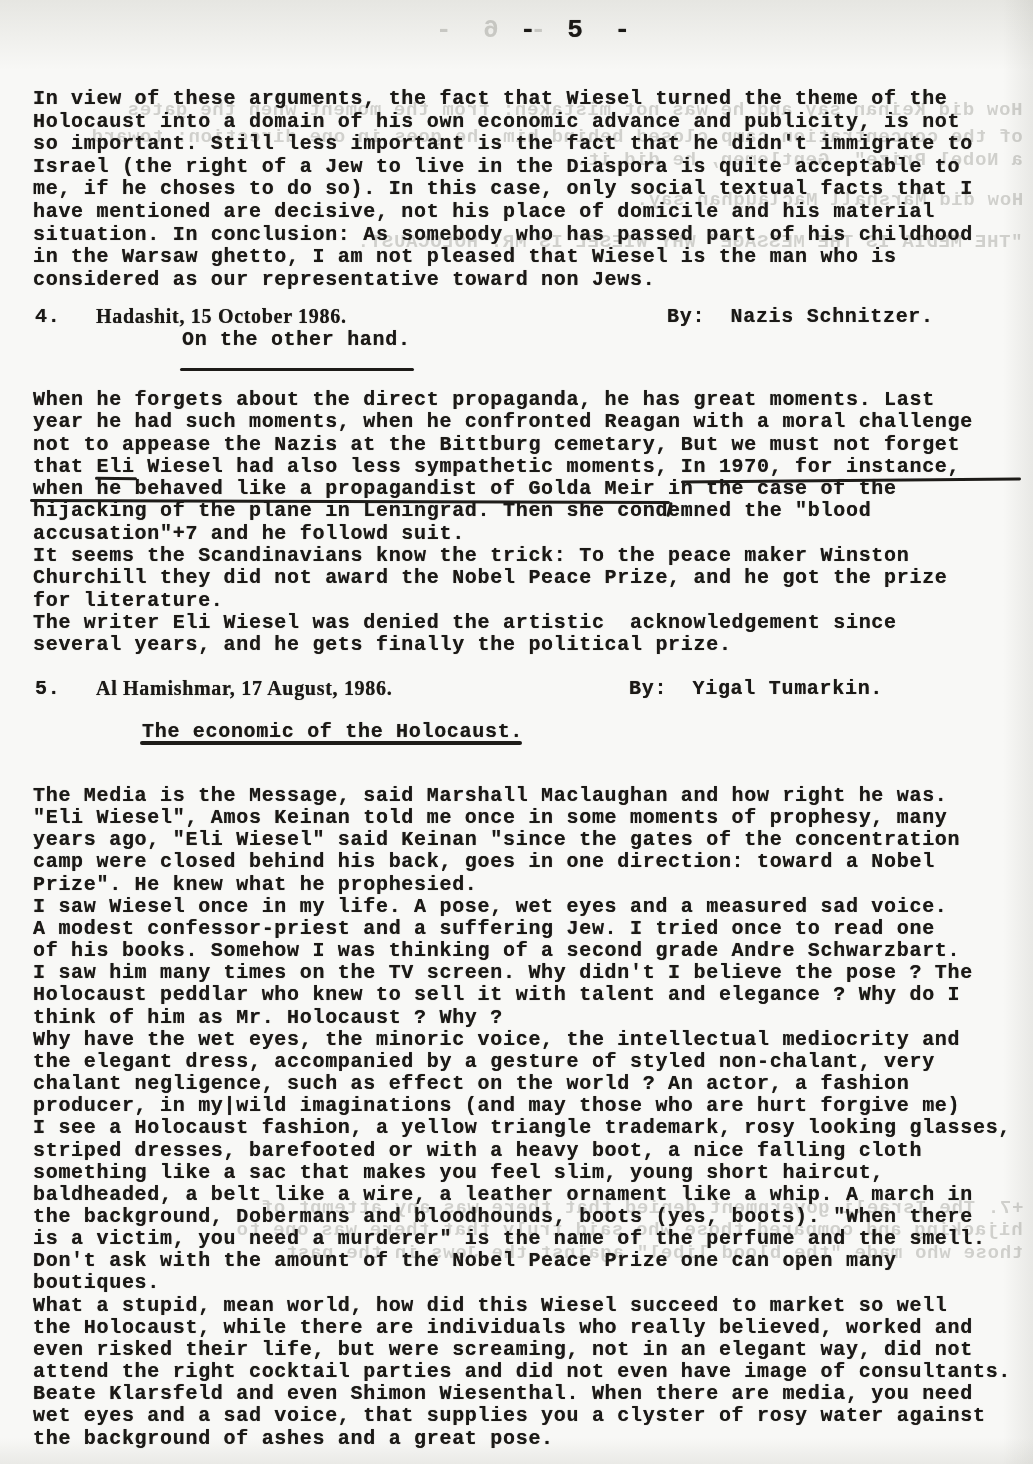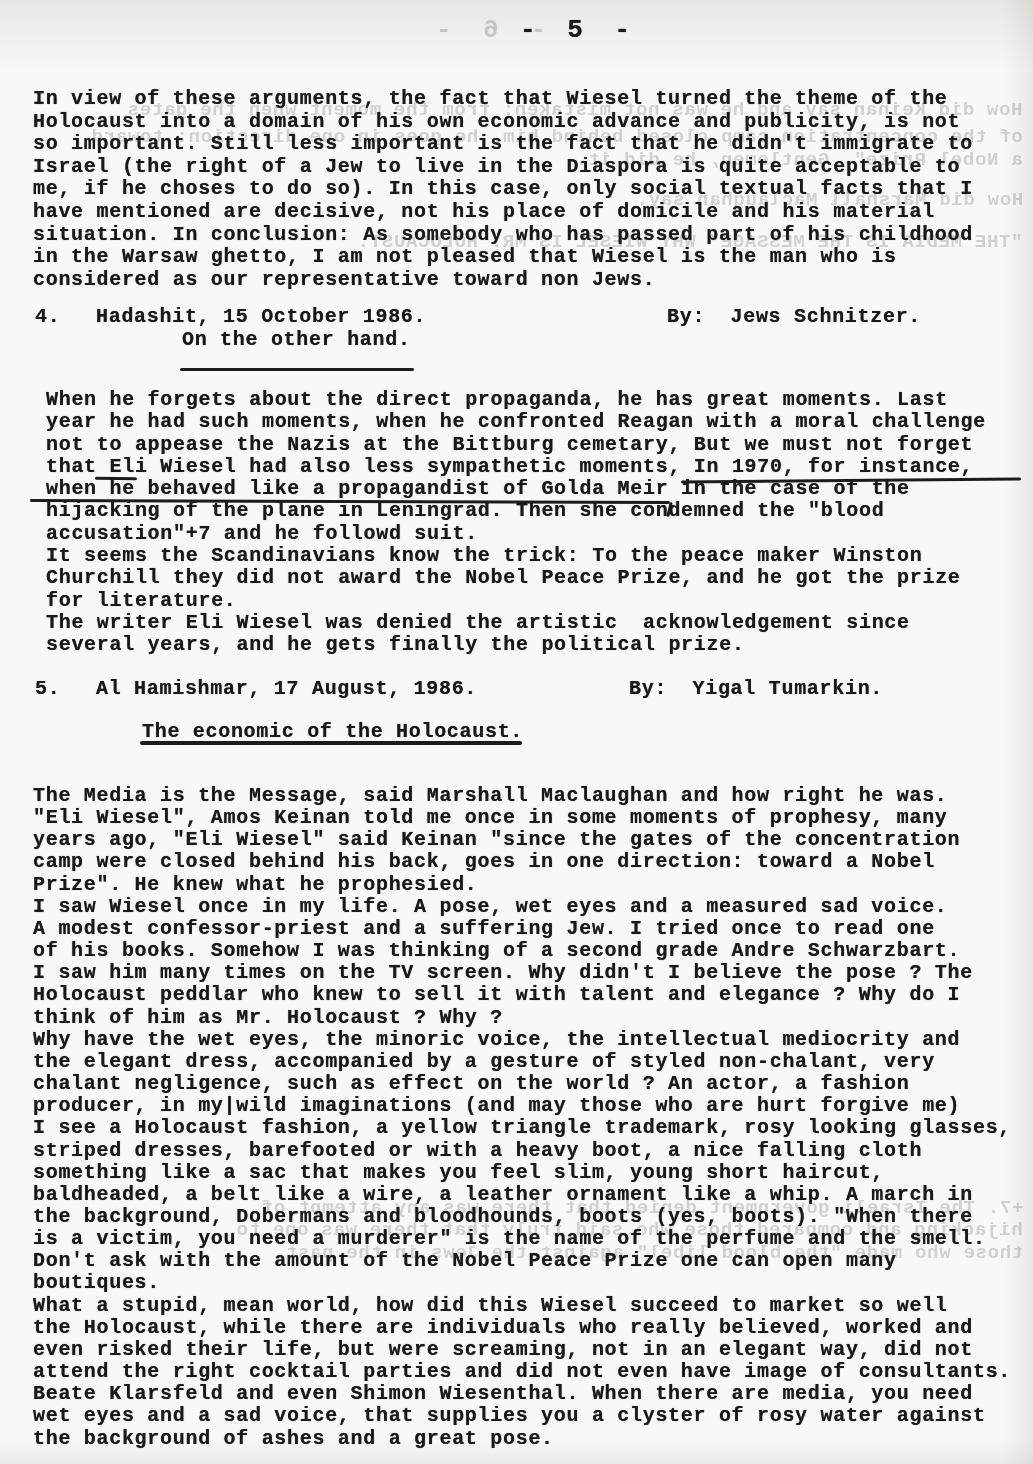--- a/index.html
+++ b/index.html
@@ -23,27 +23,27 @@
     position:absolute;
     font-weight:700;
     font-size:20px;
     letter-spacing:0.7px;
     color:#1b1916;
     white-space:pre;
     text-shadow:0 0 0.7px rgba(27,25,22,0.75);
   }
   .block { left:33px; }
   .intro  { top:88px;  line-height:22.6px; }
-  .body-a { top:389px; line-height:22.3px;margin-left:13px; }
+  .body-a { top:389px; line-height:22.3px; }
   .body-b { top:760px; line-height:22.15px;margin-top:25px; }
 
   .page-number { top:15px; left:520px; font-size:26px; letter-spacing:8px; }
 
   .item-no  { position:absolute; left:35px; }
-  .item-src { position:absolute; left:96px; }
+  .item-src { position:absolute; left:96px;font-family:Liberation Serif, serif; }
   .item-by  { position:absolute; }
 
   .rule, .pen {
     position:absolute;
     background:#1e1c19;
     border-radius:2px;
   }
   .caret-mark {
     position:absolute;
     width:3px; height:15px;
@@ -102,21 +102,21 @@
 Israel (the right of a Jew to live in the Diaspora is quite acceptable to
 me, if he choses to do so). In this case, only social textual facts that I
 have mentioned are decisive, not his place of domicile and his material
 situation. In conclusion: As somebody who has passed part of his childhood
 in the Warsaw ghetto, I am not pleased that Wiesel is the man who is
 considered as our representative toward non Jews.</div>
 
   <div>
     <span class="tw item-no" style="top:305px">4.</span>
     <span class="tw item-src" style="top:305px">Hadashit, 15 October 1986.</span>
-    <span class="tw item-by" style="top:305px; left:667px">By:  Jews Schnitzer.</span>
+    <span class="tw item-by" style="top:305px; left:667px">By:  Nazis Schnitzer.</span>
   </div>
 
   <div class="tw" style="top:328px; left:182px">On the other hand.</div>
   <div class="rule" style="top:368px; left:180px; width:234px; height:3px"></div>
 
   <div class="tw block body-a">When he forgets about the direct propaganda, he has great moments. Last
 year he had such moments, when he confronted Reagan with a moral challenge
 not to appease the Nazis at the Bittburg cemetary, But we must not forget
 that Eli Wiesel had also less sympathetic moments, In 1970, for instance,
 when he behaved like a propagandist of Golda Meir in the case of the

